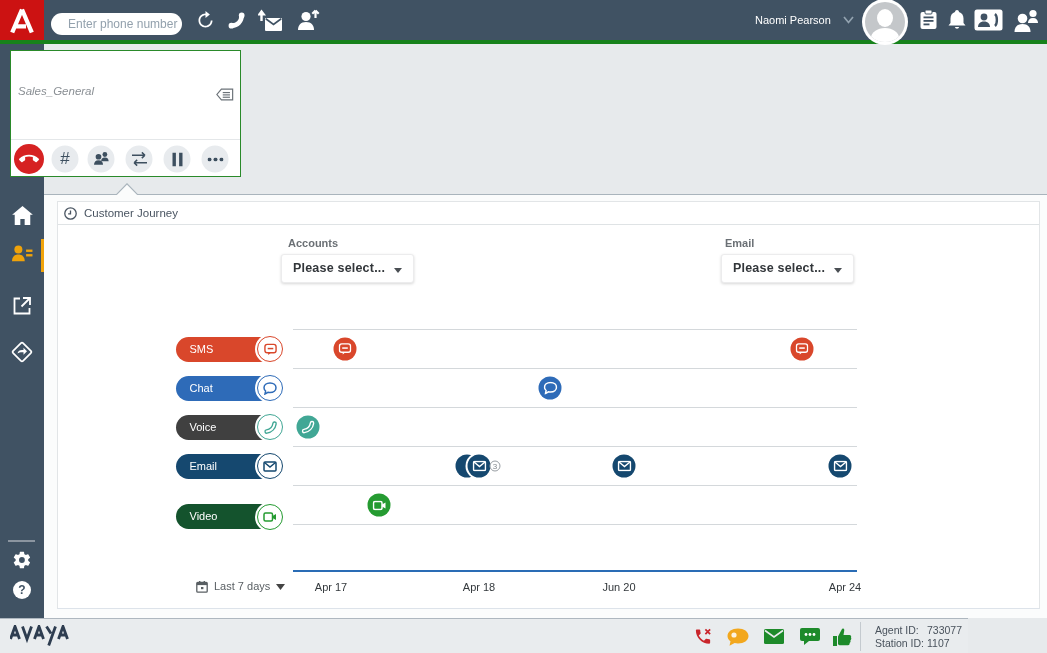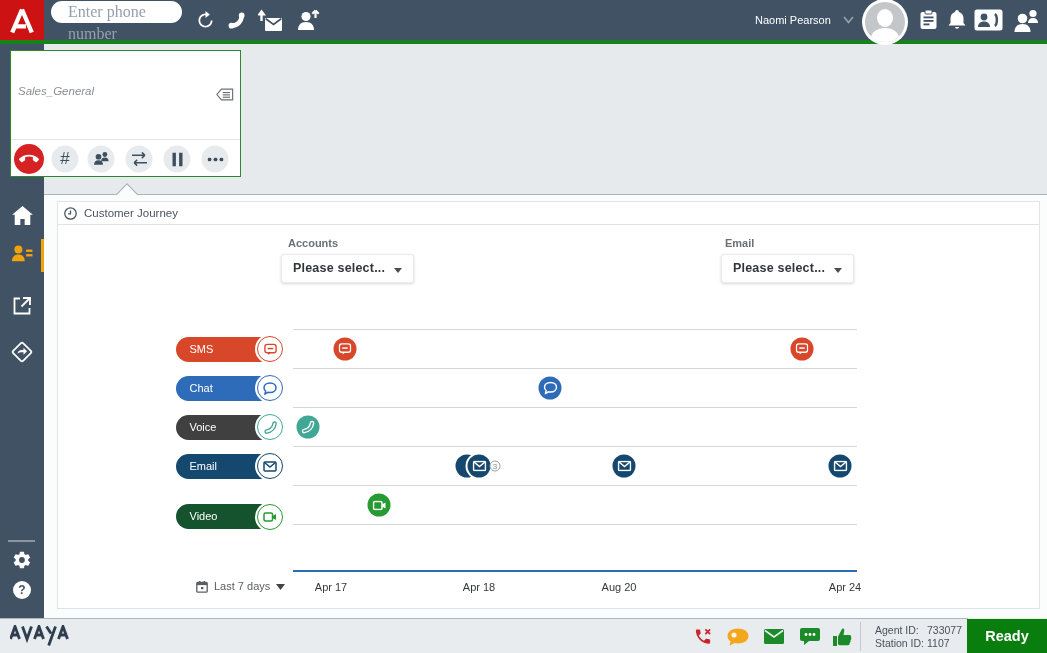--- a/index.html
+++ b/index.html
@@ -4,21 +4,21 @@
 <style>
 * { margin:0; padding:0; box-sizing:border-box; }
 html,body { width:1047px; height:653px; overflow:hidden; font-family:"Liberation Sans", sans-serif; }
 body { position:relative; background:#e7eaec; }
 .abs { position:absolute; }
 
 
 #header { position:absolute; left:0; top:0; width:1047px; height:40px; background:#405263; }
 #greenline { position:absolute; left:0; top:40px; width:1047px; height:4px; background:#17821b; }
 #logo { position:absolute; left:0; top:0; width:44px; height:40px; background:#cc1212; display:flex; align-items:center; justify-content:center; }
-#phoneinput { position:absolute; left:51px; top:1px; width:131px; height:22px; background:#fff; border-radius:11px; color:#93a1ad; font-size:16px; line-height:22px; padding-left:17px;font-family:Liberation Serif, serif; }
+#phoneinput { position:absolute; left:51px; top:13px; width:131px; height:22px; background:#fff; border-radius:11px; color:#93a1ad; font-size:12px; line-height:22px; padding-left:17px; }
 .hicon { position:absolute; top:0; height:40px; display:flex; align-items:center; justify-content:center; }
 #username { position:absolute; left:755px; top:0; height:40px; line-height:40px; color:#fff; font-size:11px; }
 #avatar { position:absolute; left:862px; top:-1px; width:46px; height:46px; border-radius:50%; background:#fff; display:flex; align-items:center; justify-content:center; }
 #avatar .inner { width:40px; height:40px; border-radius:50%; background:#c4c7ca; overflow:hidden; position:relative; }
 #avatar .head { position:absolute; left:12px; top:7px; width:16px; height:18px; border-radius:50%; background:#fff; }
 #avatar .bodyp { position:absolute; left:6px; top:26px; width:28px; height:20px; border-radius:50% 50% 0 0; background:#fff; }
 
 
 #sidebar { position:absolute; left:0; top:44px; width:44px; height:574px; background:#405263; }
 .sicon { position:absolute; left:0; width:44px; display:flex; align-items:center; justify-content:center; }
@@ -345,21 +345,21 @@
 <div class="evt" style="left:321px;top:303px;background:#259b31;">
       <svg width="14" height="10" viewBox="0 0 14 10">
         <rect x="1" y="1" width="8.5" height="8" rx="1.5" fill="none" stroke="#fff" stroke-width="1.5"></rect>
         <path d="M9.5 4 L13 2 L13 8 L9.5 6 Z" fill="#fff"></path>
       </svg>
     </div>
 
 <div id="axis"></div>
 <div class="datelbl" style="left:273px;">Apr 17</div>
 <div class="datelbl" style="left:421px;">Apr 18</div>
-<div class="datelbl" style="left:561px;">Aug 20</div>
+<div class="datelbl" style="left:561px;">Jun 20</div>
 <div class="datelbl" style="left:787px;">Apr 24</div>
 <svg class="abs" style="left:138px;top:379px;" width="12" height="12" viewBox="0 0 12 12">
       <rect x="0.8" y="1.5" width="10.4" height="9.7" rx="1" fill="none" stroke="#595f63" stroke-width="1.3"></rect>
       <rect x="0.8" y="1.5" width="10.4" height="2.6" fill="#595f63"></rect>
       <rect x="3" y="0" width="1.4" height="2.6" fill="#595f63"></rect>
       <rect x="7.6" y="0" width="1.4" height="2.6" fill="#595f63"></rect>
       <rect x="5" y="6" width="2.4" height="2.2" fill="#595f63"></rect>
     </svg>
 <div id="last7" style="left:156px;">Last 7 days</div>
 <svg class="abs" style="left:218px;top:382px;" width="9" height="6" viewBox="0 0 9 6">
@@ -408,14 +408,13 @@
 </div>
 <div class="bicon" style="left:831px;width:22px;">
 <svg width="19" height="18" viewBox="0 0 19 18">
         <rect x="0" y="8" width="4" height="10" fill="#1d8a2a"></rect>
         <path d="M5 8.5 L9 1 C9.5 0 11.5 0.5 11.3 2.2 L10.5 7 L16.5 7 C18 7 18.5 8.5 18 9.5 C18.6 10.5 18.3 11.8 17.4 12.3 C17.9 13.3 17.5 14.5 16.6 15 C16.9 16 16.3 17.3 15 17.3 L7.5 17.3 C6.3 17.3 5.4 16.8 5 16.3 Z" fill="#1d8a2a"></path>
       </svg>
 </div>
 <div id="bsep"></div>
 <div id="agentinfo">Agent ID:<br>Station ID:</div>
 <div id="agentvals">733077<br>1107</div>
-<div id="ready">Ready</div>
 </div>
 
 </body></html>

